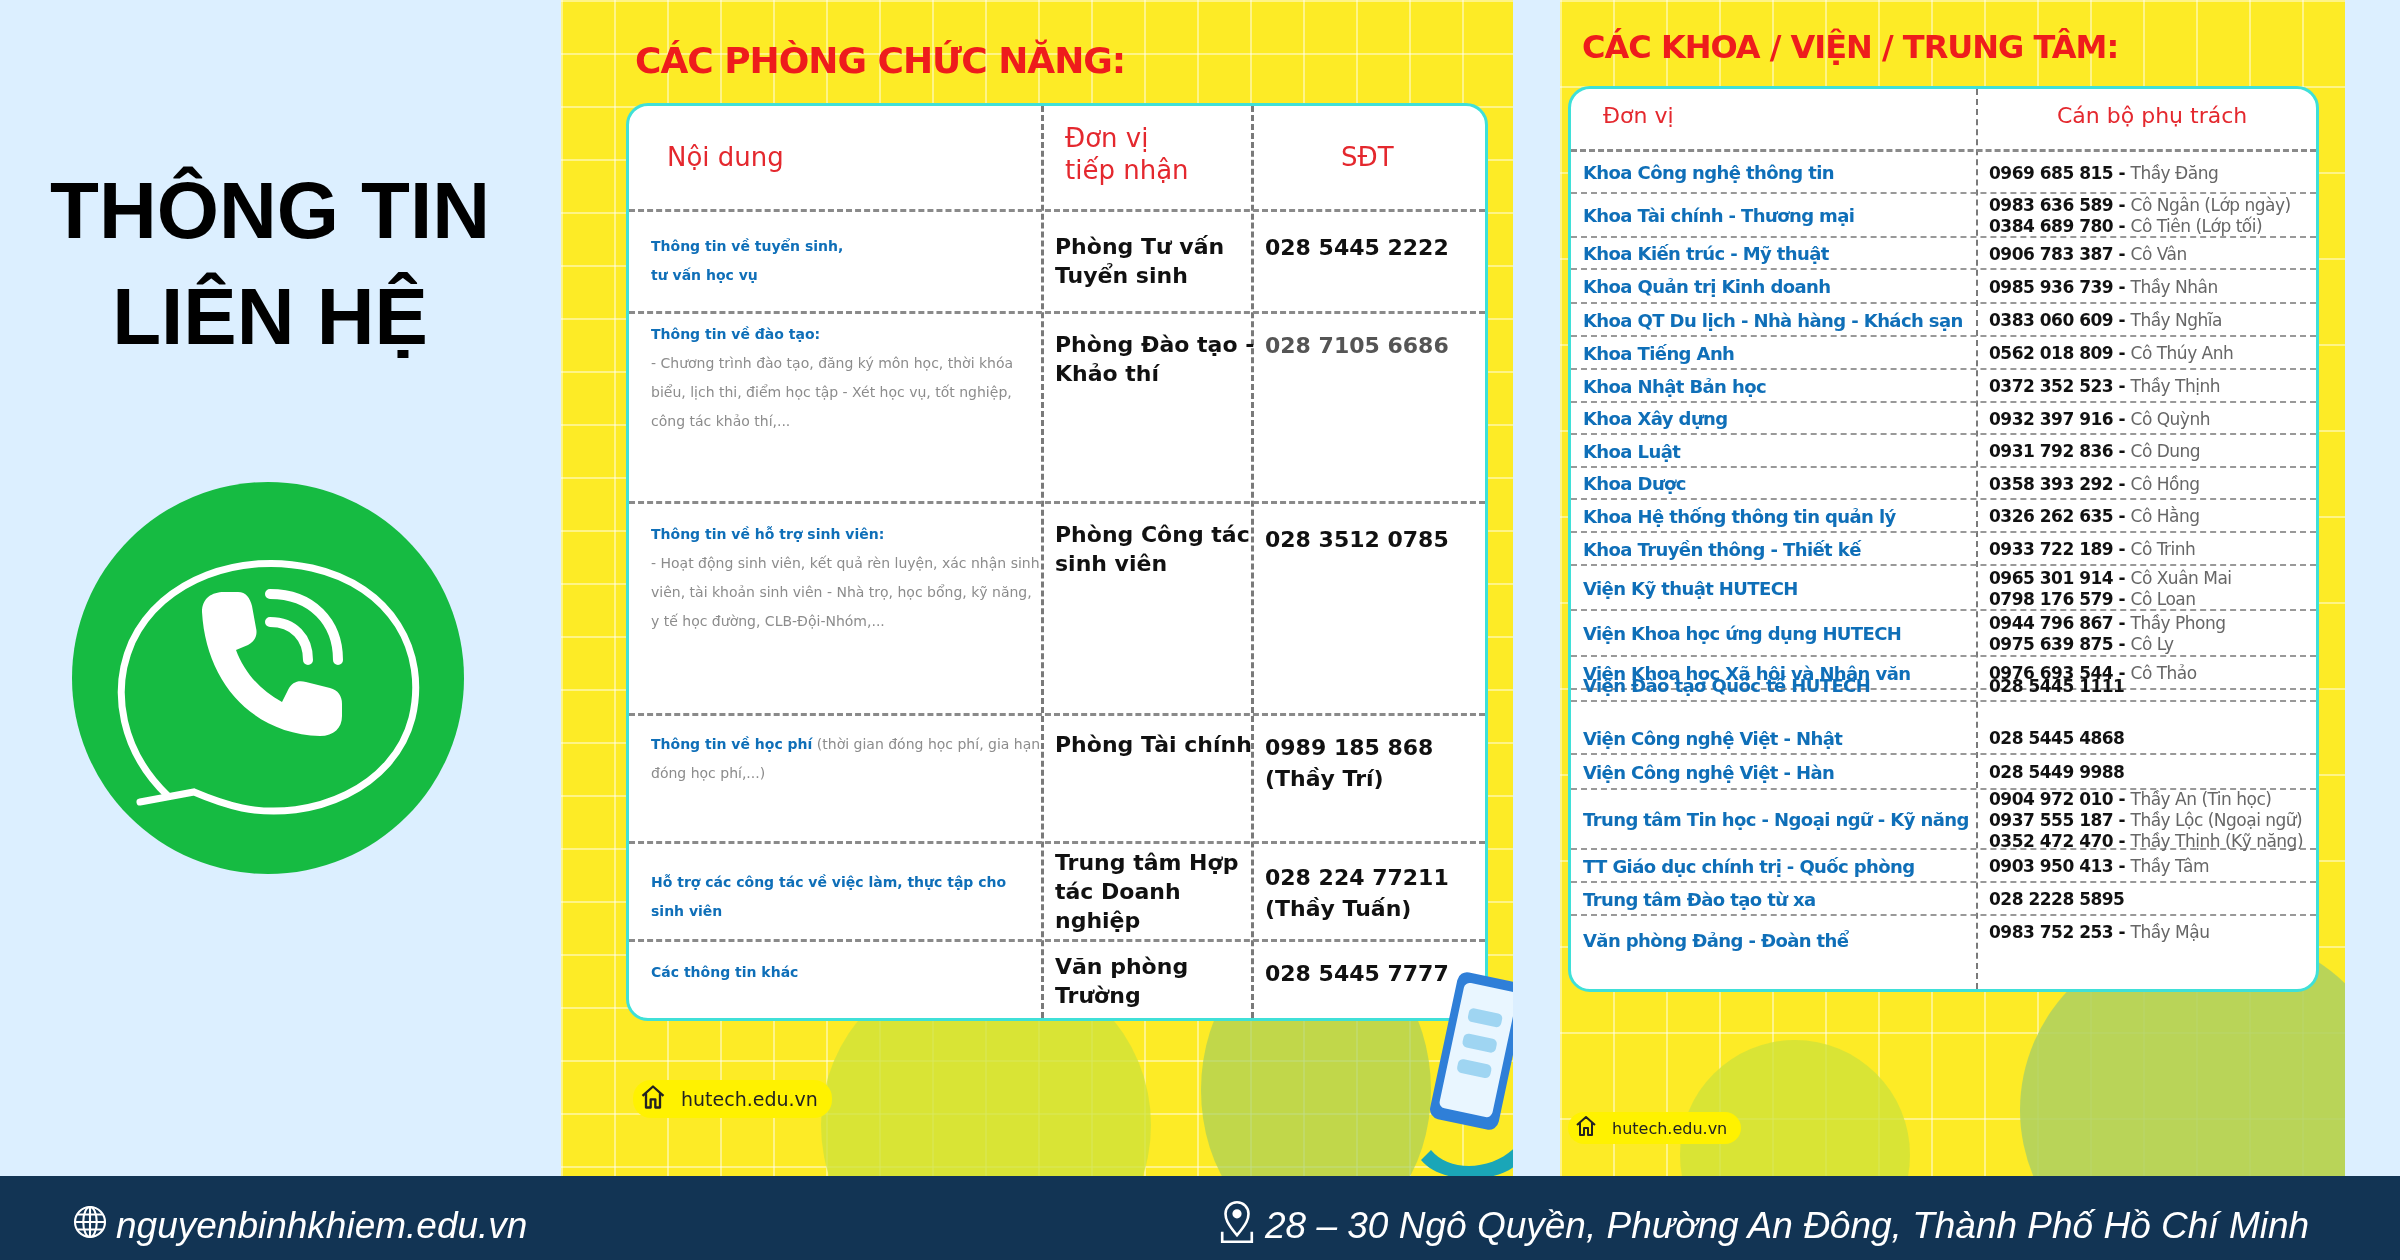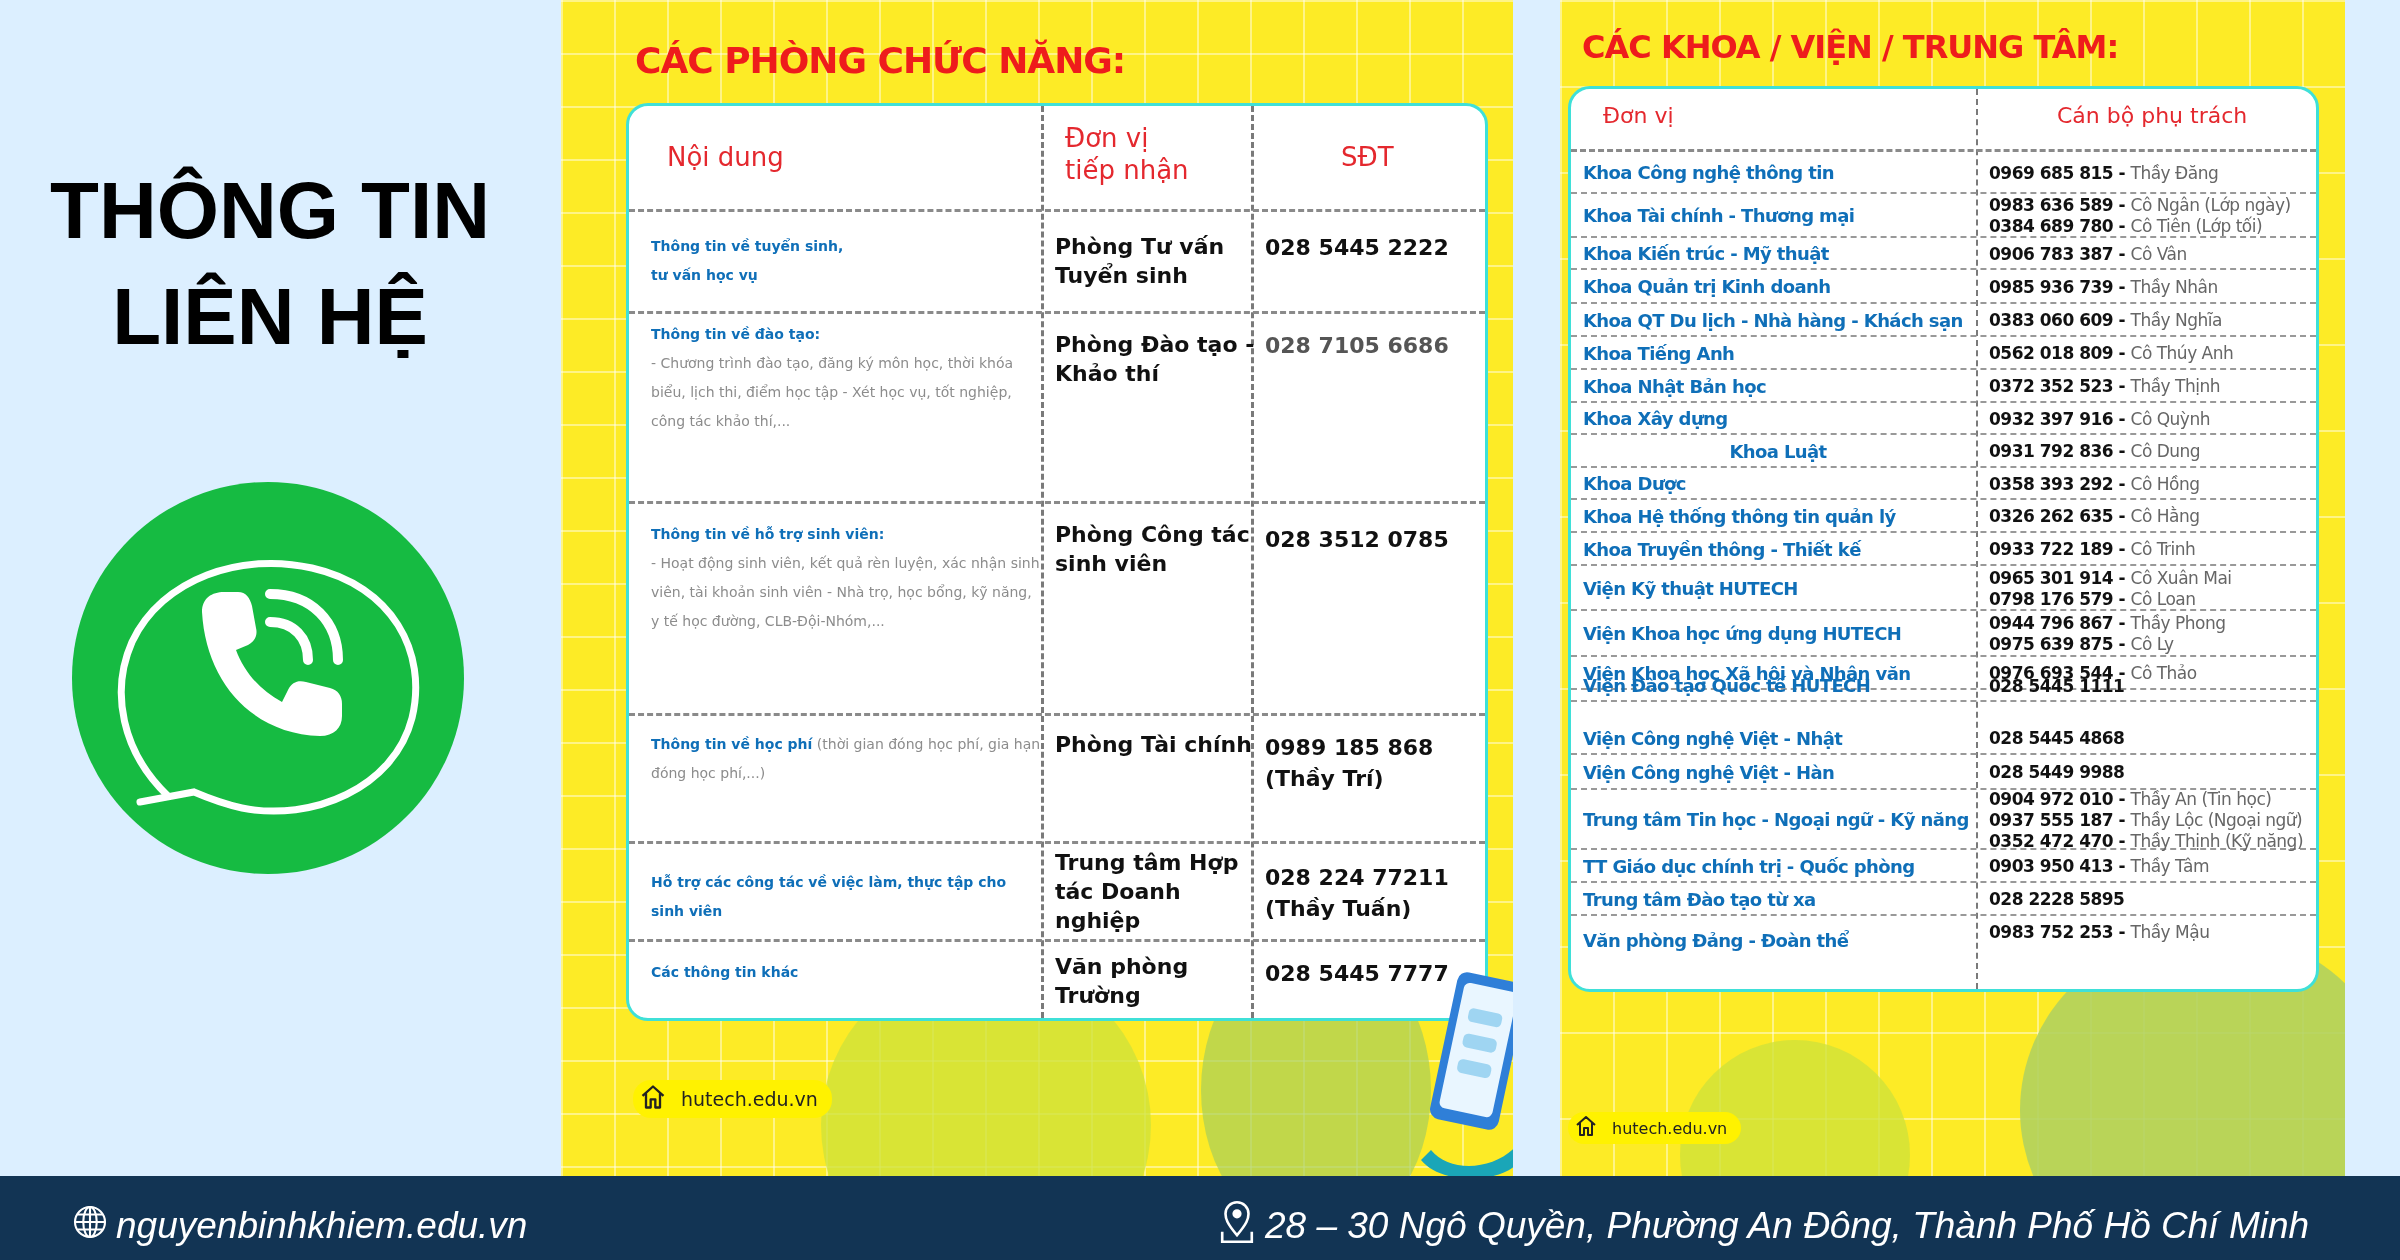--- a/index.html
+++ b/index.html
@@ -232,21 +232,21 @@
             <div><span class="num">0372 352 523</span><span class="num"> - </span><span class="who">Thầy Thịnh</span></div>
           </div>
         </div>
         <div class="rt-row" style="top: 314px; height: 32px;">
           <div class="rt-unit" style="top: 5px;">Khoa Xây dựng</div>
           <div class="rt-staff" style="top: 5.5px;">
             <div><span class="num">0932 397 916</span><span class="num"> - </span><span class="who">Cô Quỳnh</span></div>
           </div>
         </div>
         <div class="rt-row" style="top: 346px; height: 33px;">
-          <div class="rt-unit" style="top: 5.5px; text-align: center;">Khoa Luật</div>
+          <div class="rt-unit" style="top: 5.5px;">Khoa Luật</div>
           <div class="rt-staff" style="top: 6px;">
             <div><span class="num">0931 792 836</span><span class="num"> - </span><span class="who">Cô Dung</span></div>
           </div>
         </div>
         <div class="rt-row" style="top: 379px; height: 32px;">
           <div class="rt-unit" style="top: 5px;">Khoa Dược</div>
           <div class="rt-staff" style="top: 5.5px;">
             <div><span class="num">0358 393 292</span><span class="num"> - </span><span class="who">Cô Hồng</span></div>
           </div>
         </div>

